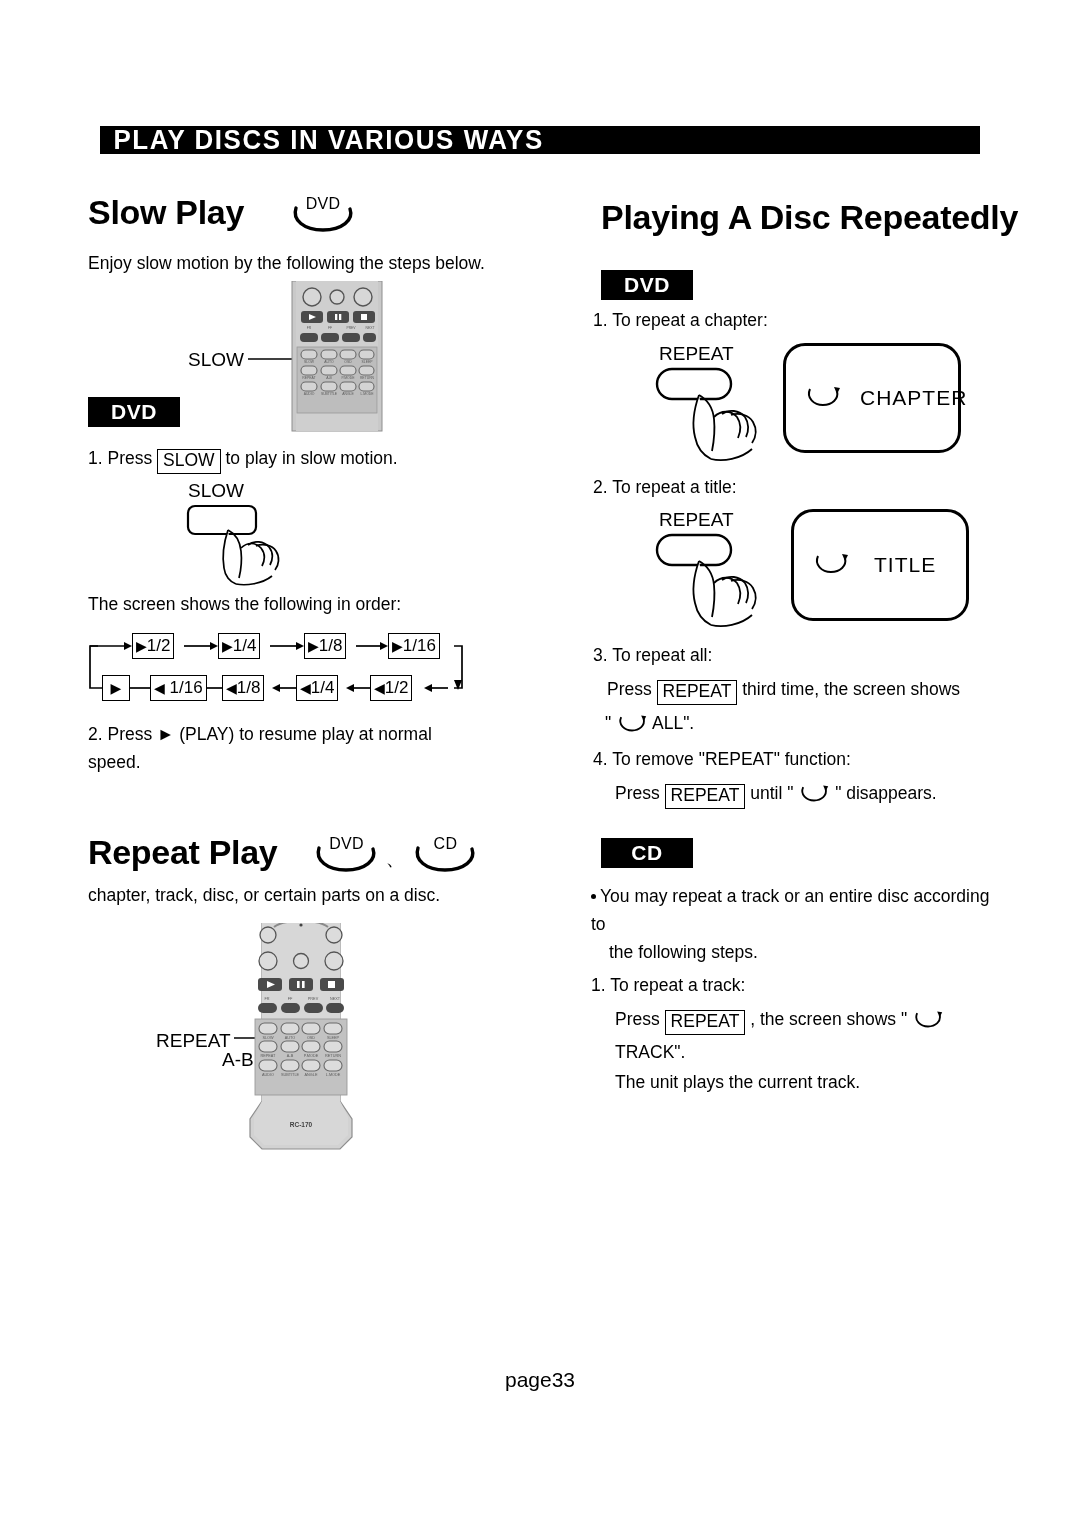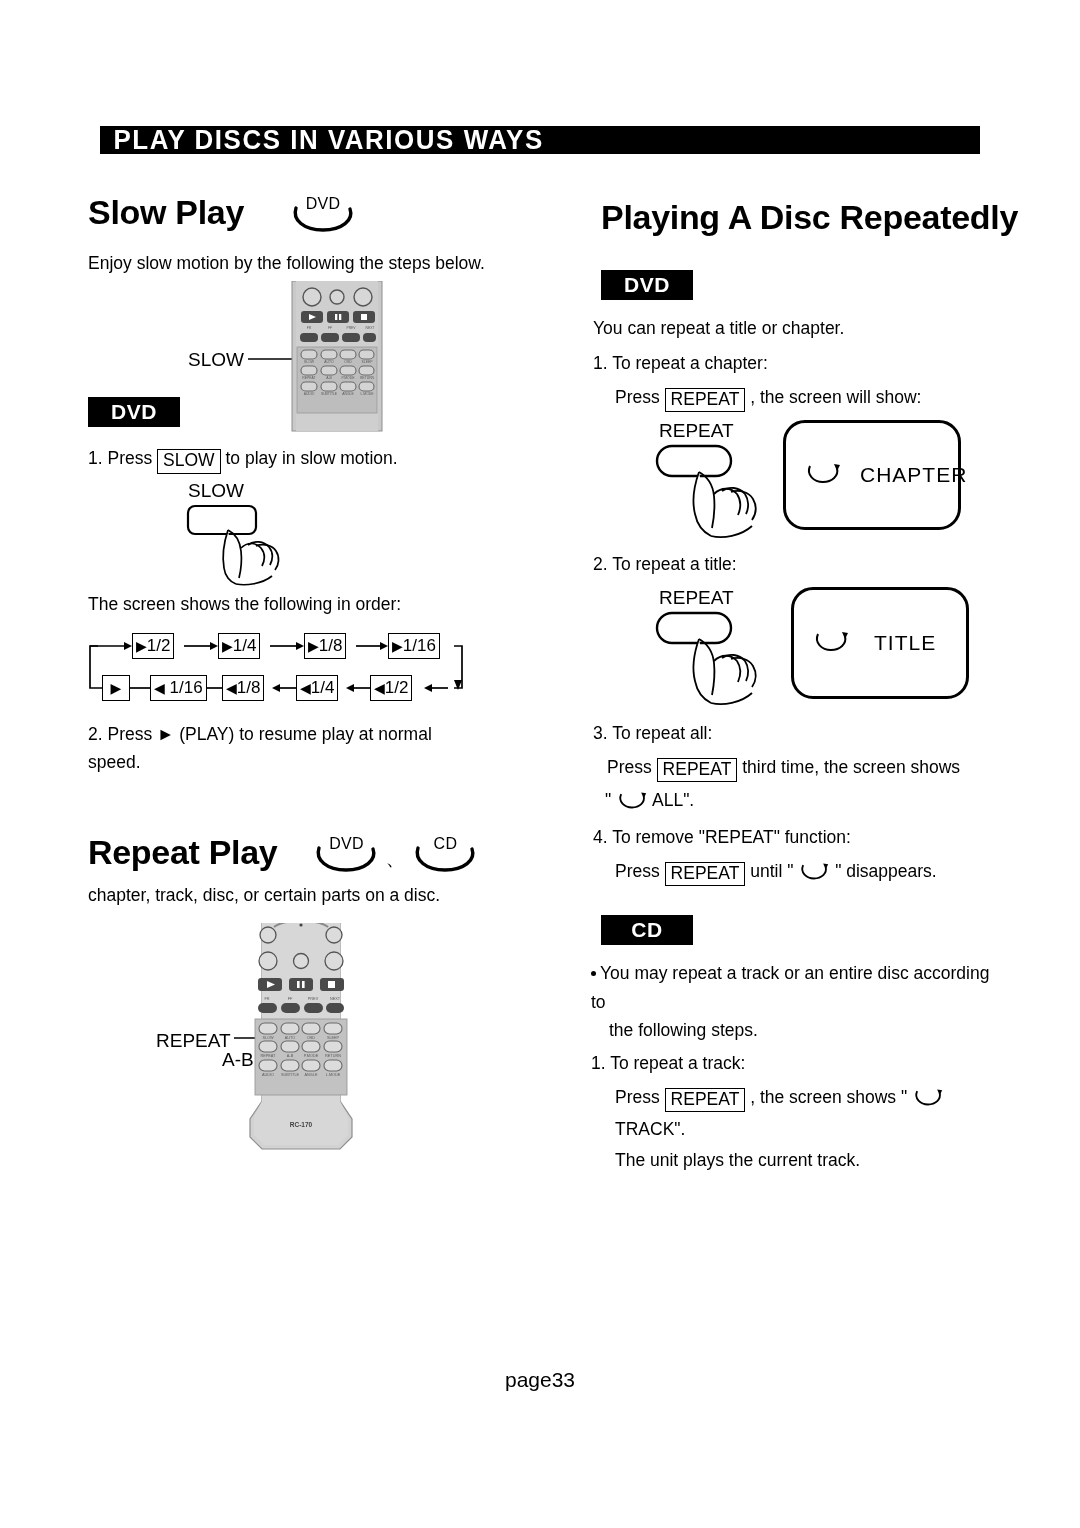--- a/index.html
+++ b/index.html
@@ -446,28 +446,22 @@
 </div>
 
 <div class="col-right">
 
   <h1 class="h1" style="margin-top:14px;">Playing A Disc Repeatedly</h1>
 
   <div style="margin-top:34px;">
     <span class="tag">DVD</span>
   </div>
 
-  <p class="p" style="margin-top:14px;margin-left:-8px;">You can repeat a title or chapter.</p>
 
   <p class="p" style="margin-top:6px;margin-left:-8px;">1.  To repeat a chapter:</p>
-  <p class="p" style="margin-top:6px;margin-left:14px;">
-    <span>Press</span>
-    <span class="key">REPEAT</span>
-    <span>, the screen will show:</span>
-  </p>
 
   <div style="position:relative;height:126px;margin-top:8px;">
     <span class="callout-label" style="position:absolute;left:58px;top:0px;">REPEAT</span>
     <svg style="position:absolute;left:52px;top:24px;" width="160" height="100" viewBox="0 0 160 100" aria-hidden="true">
       <rect x="4" y="2" width="74" height="30" rx="15" fill="#fff" stroke="#000" stroke-width="2.4"></rect>
       <path d="M46 28 C41 42, 39 58, 42 70 C44 80, 50 88, 58 92" fill="#fff" stroke="#000" stroke-width="1.8"></path>
       <path d="M46 28 C55 33, 60 42, 61 52 C62 62, 61 74, 59 84" fill="none" stroke="#000" stroke-width="1.8"></path>
       <path d="M61 50 C68 43, 78 43, 84 50 C88 56, 88 64, 85 71" fill="none" stroke="#000" stroke-width="1.8"></path>
       <path d="M69 47 C76 42, 86 43, 92 50 C96 56, 96 64, 93 70" fill="none" stroke="#000" stroke-width="1.8"></path>
       <path d="M78 48 C86 45, 96 48, 100 55 C104 62, 103 70, 99 76" fill="none" stroke="#000" stroke-width="1.8"></path>

